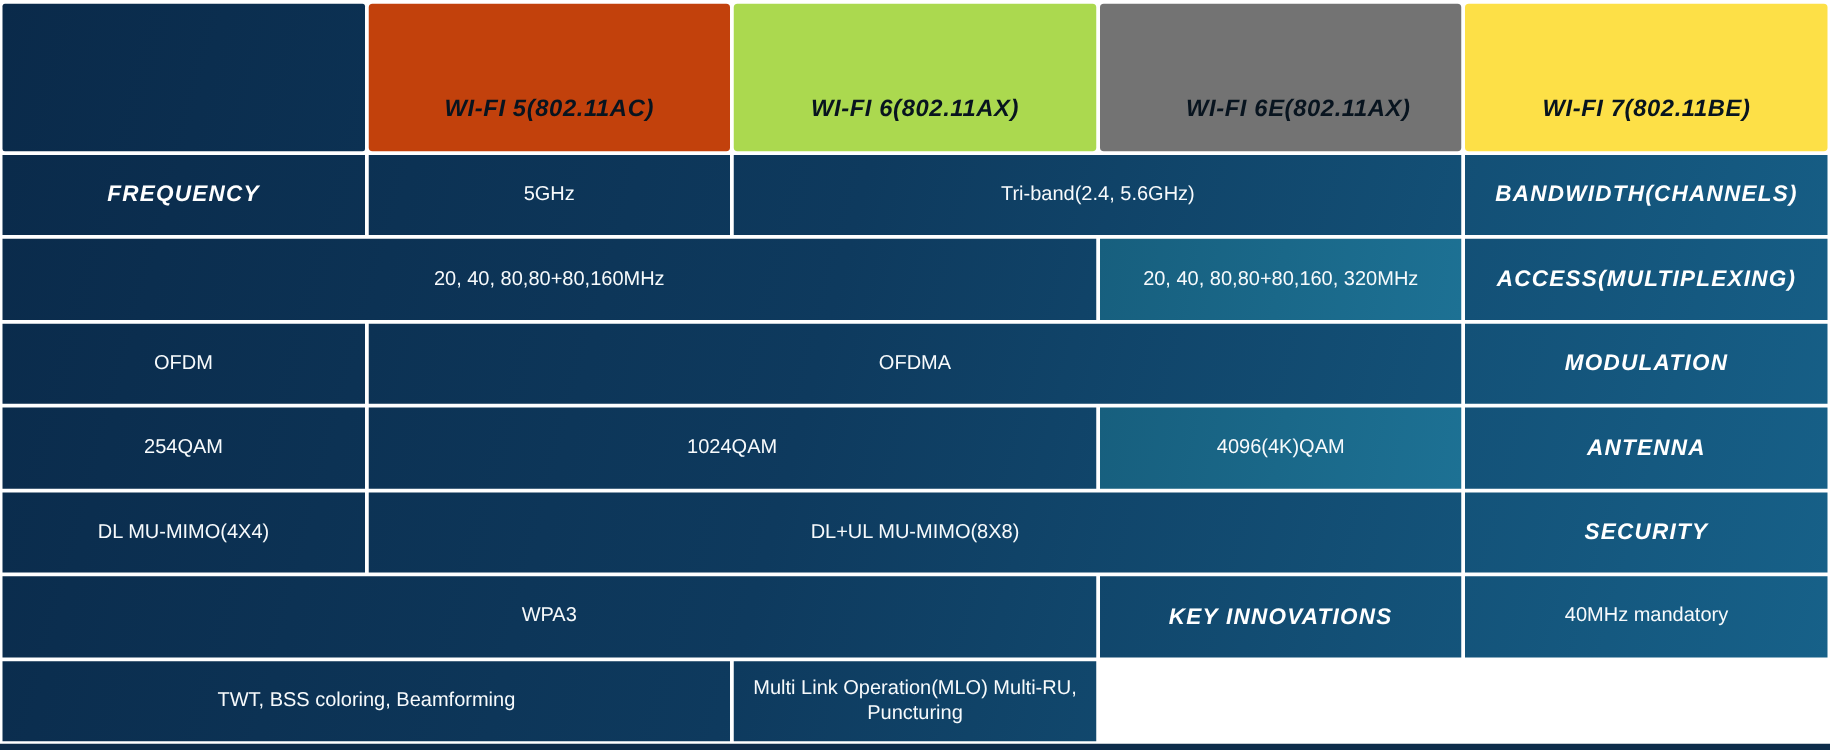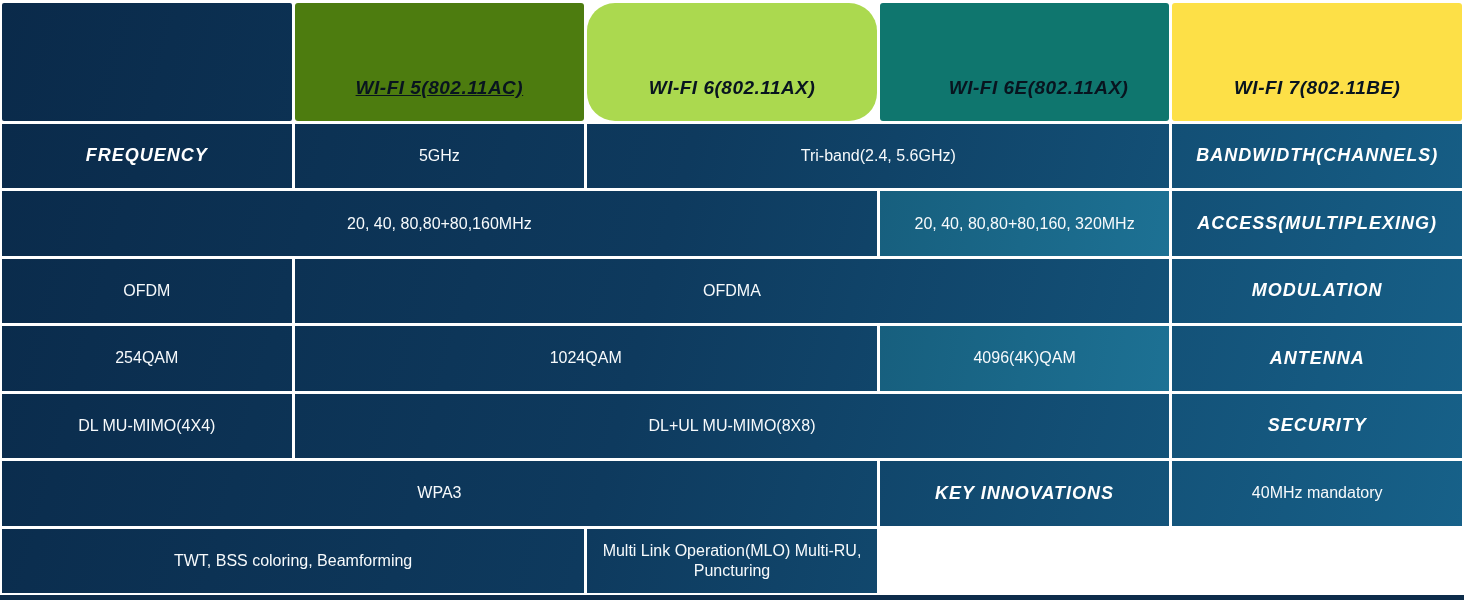--- a/index.html
+++ b/index.html
@@ -31,23 +31,23 @@
     color: #ffffff; font-weight: bold; font-style: italic;
     font-size: 18px; letter-spacing: 1px; line-height: 1.2;
     padding: 0 6px;
   }
   .chead {
     border-radius: 3px;
     color: #08141f; font-weight: bold; font-style: italic;
     font-size: 19px; letter-spacing: 0.5px;
     padding-top: 52px;
   }
-  .chead-wifi5 { background: #4d7c0f; text-decoration: underline; }
-  .chead-wifi6 { background: #abd94f; border-radius: 28px; }
-  .chead-wifi6e { background: #0f766e; padding-left: 28px; }
+  .chead-wifi5 { background: #c2410c; }
+  .chead-wifi6 { background: #abd94f; }
+  .chead-wifi6e { background: #737373; padding-left: 28px; }
   .chead-wifi7 { background: #fde047; }
   .data {
     color: #f7fafc; font-size: 16px; font-weight: 400;
     line-height: 1.25; padding: 2px 8px;
   }
   .span2 { grid-column: span 2; }
   .span3 { grid-column: span 3; }
 </style>
 </head>
 <body>

